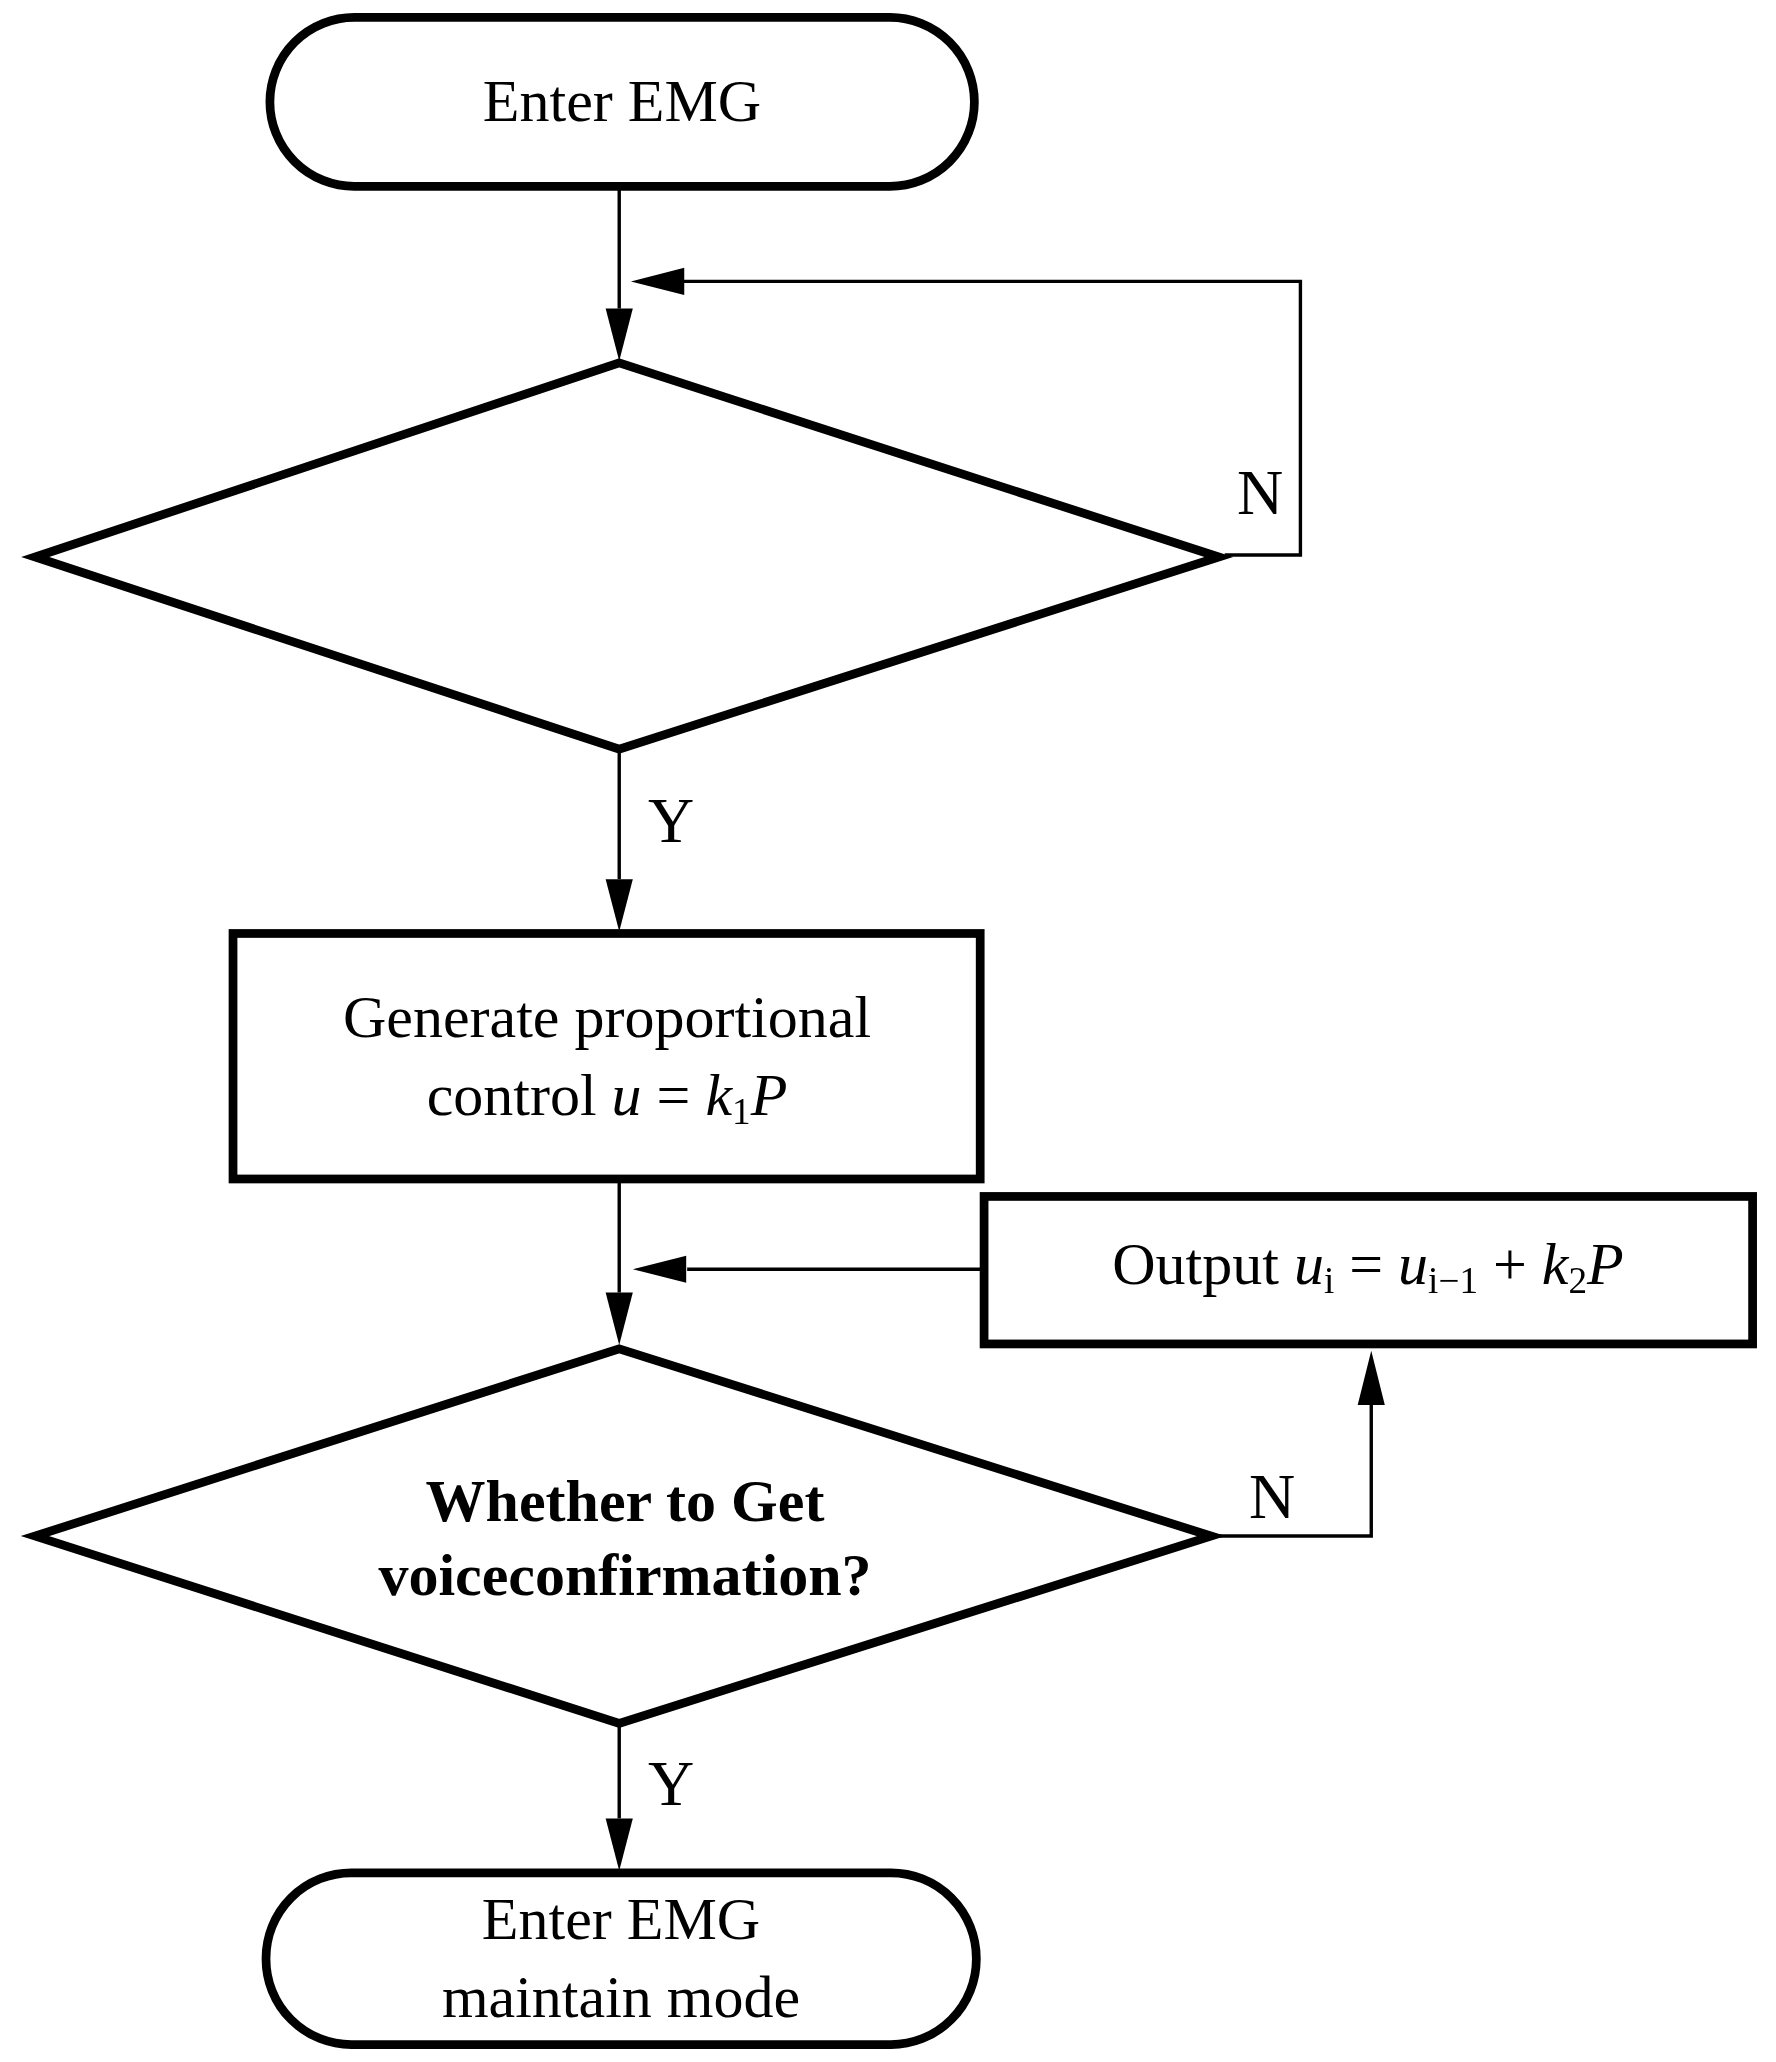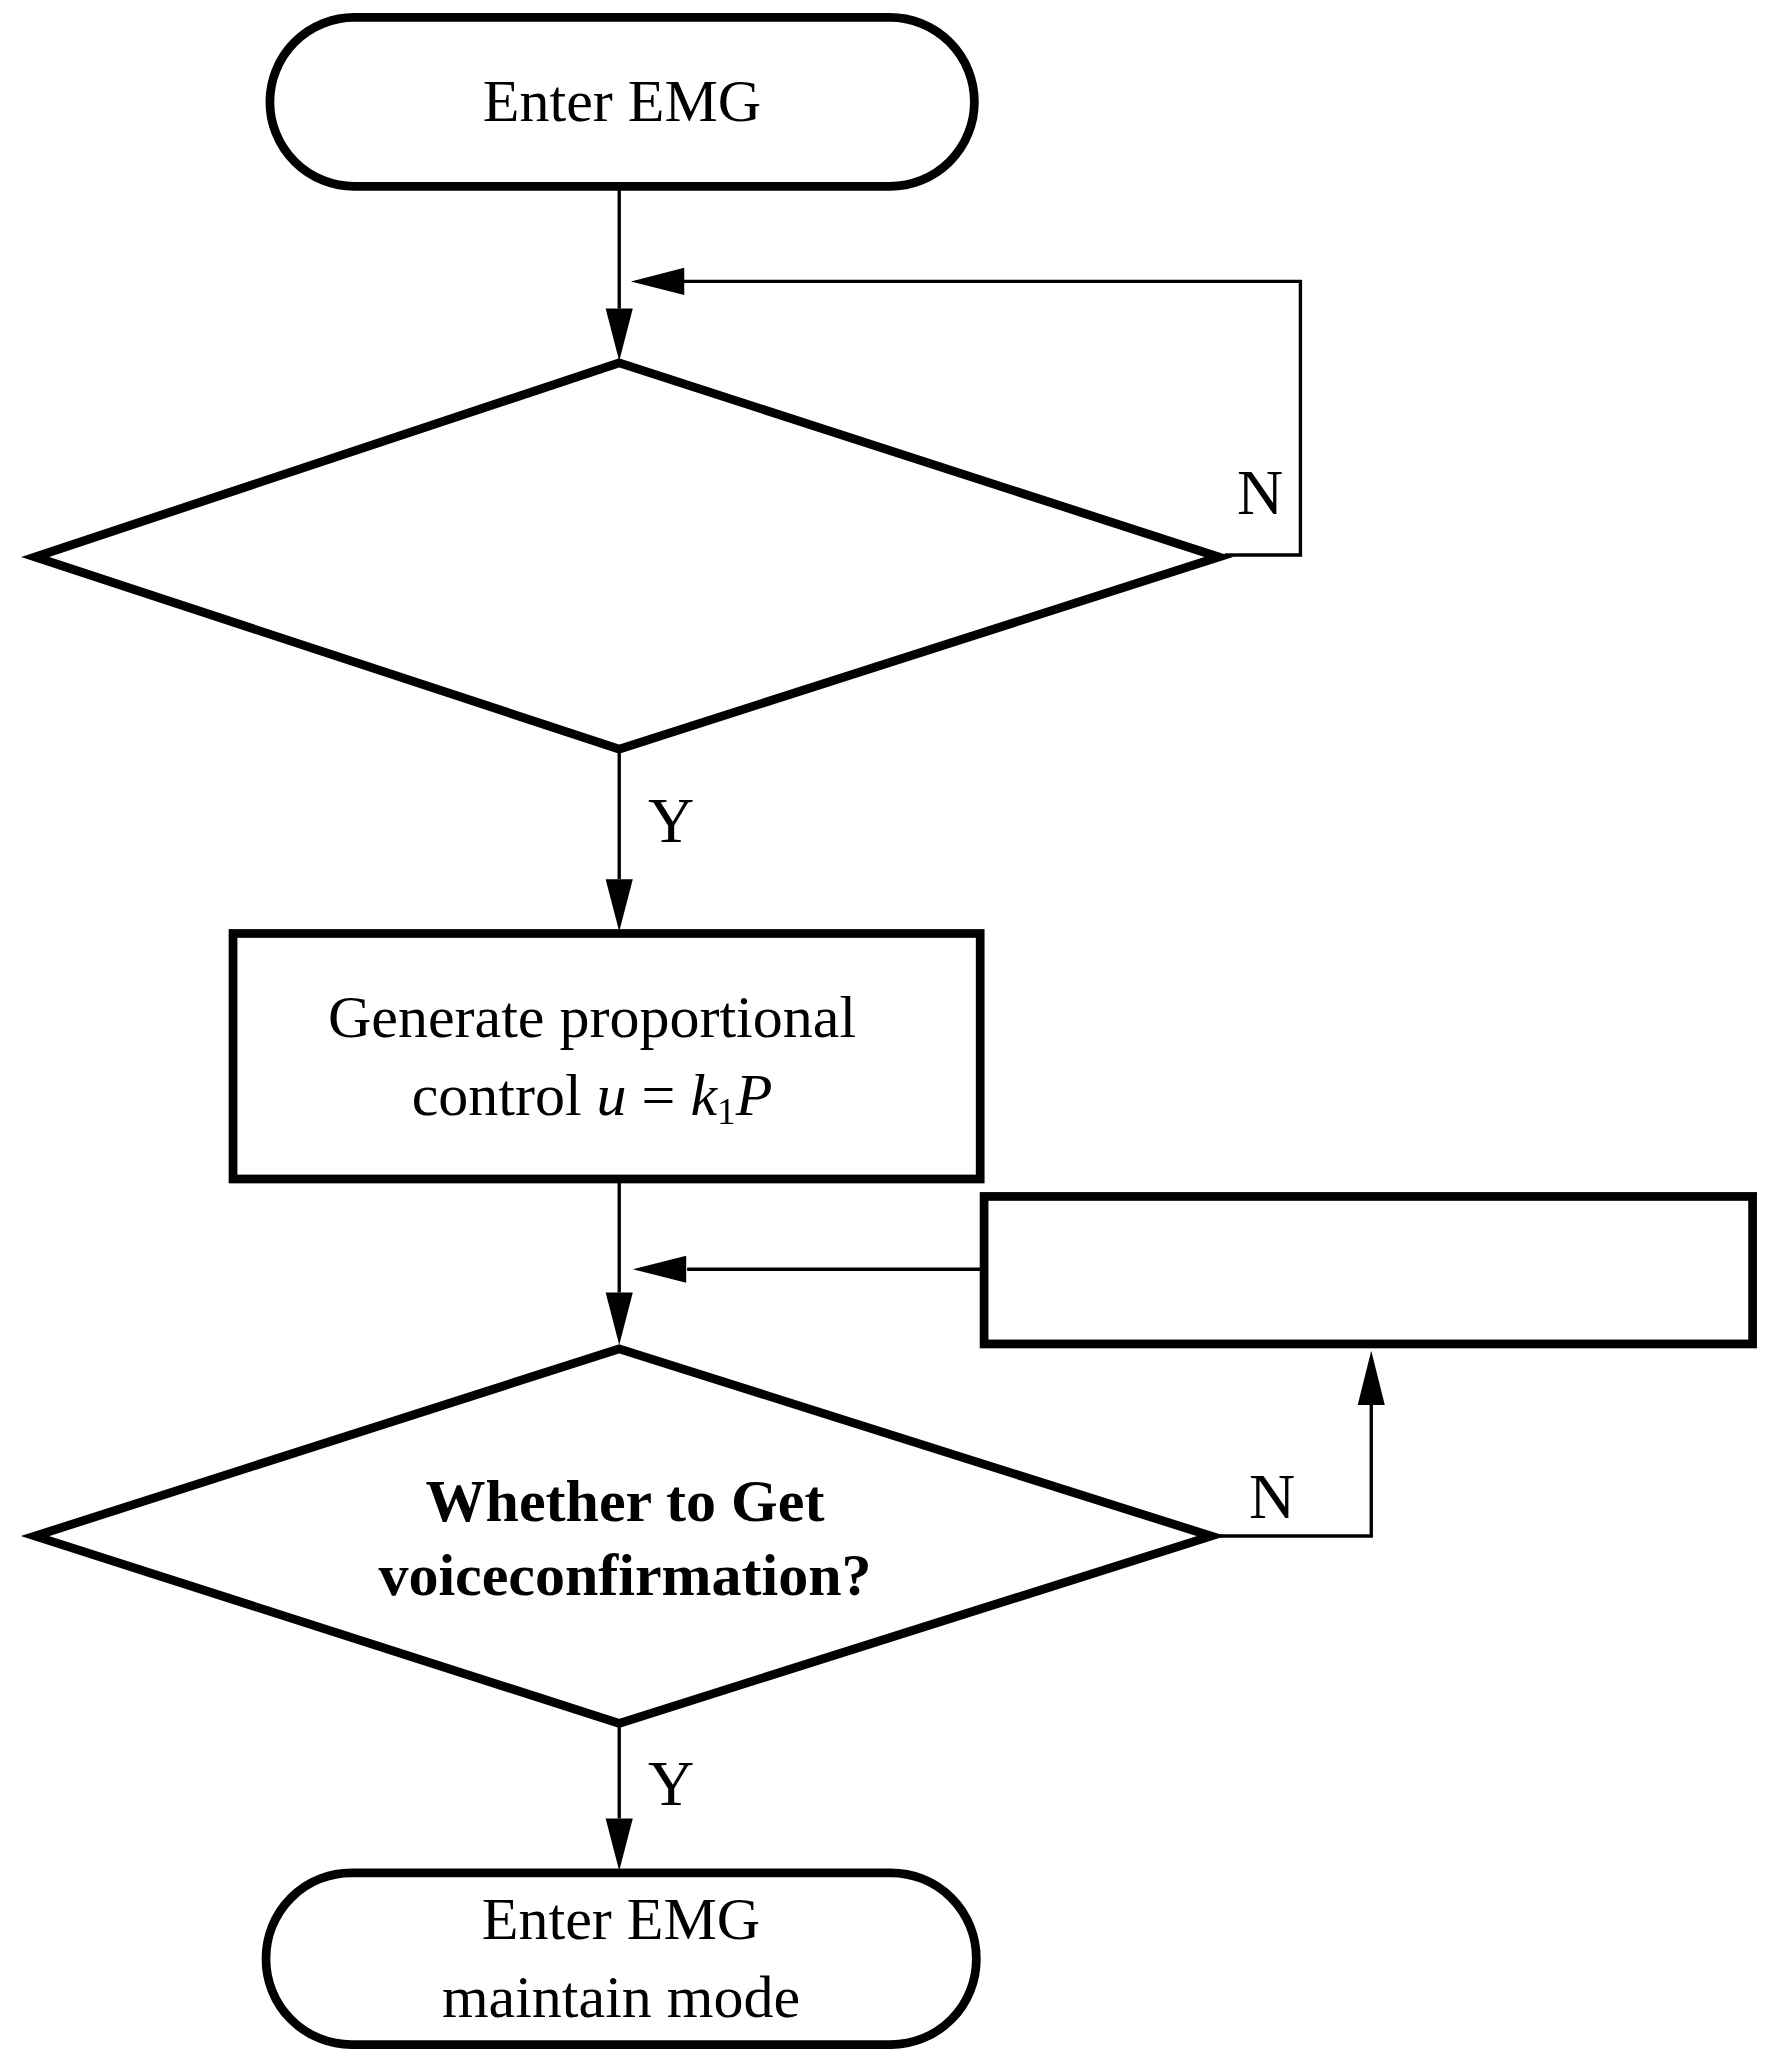--- a/index.html
+++ b/index.html
@@ -103,25 +103,26 @@
   </svg>
 
   <div class="label" style="left:622px; top:101px;">
     <div>Enter EMG</div>
   </div>
 
 
   <div class="branch-label" style="left:1260px; top:493px;">N</div>
   <div class="branch-label" style="left:671px; top:821px;">Y</div>
 
-  <div class="label" style="left:592px; top:1056px;">
+  <div class="label" style="left:607px; top:1056px;">
     <div>Generate proportional</div>
     <div class="math"><span>control </span><i>u</i><span> = </span><i>k</i><sub>1</sub><i>P</i></div>
   </div>
 
+  <div class="label math" style="left:1368px; top:1264px;"><span>Output </span><i>u</i><sub>i</sub><span> = </span><i>u</i><sub>i−1</sub><span> + </span><i>k</i><sub>2</sub><i>P</i></div>
 
   <div class="label tight" style="left:625px; top:1538px;">
     <div>Whether to Get</div>
     <div>voiceconfirmation?</div>
   </div>
 
   <div class="branch-label" style="left:1272px; top:1497px;">N</div>
   <div class="branch-label" style="left:671px; top:1784px;">Y</div>
 
   <div class="label" style="left:621px; top:1958px;">

